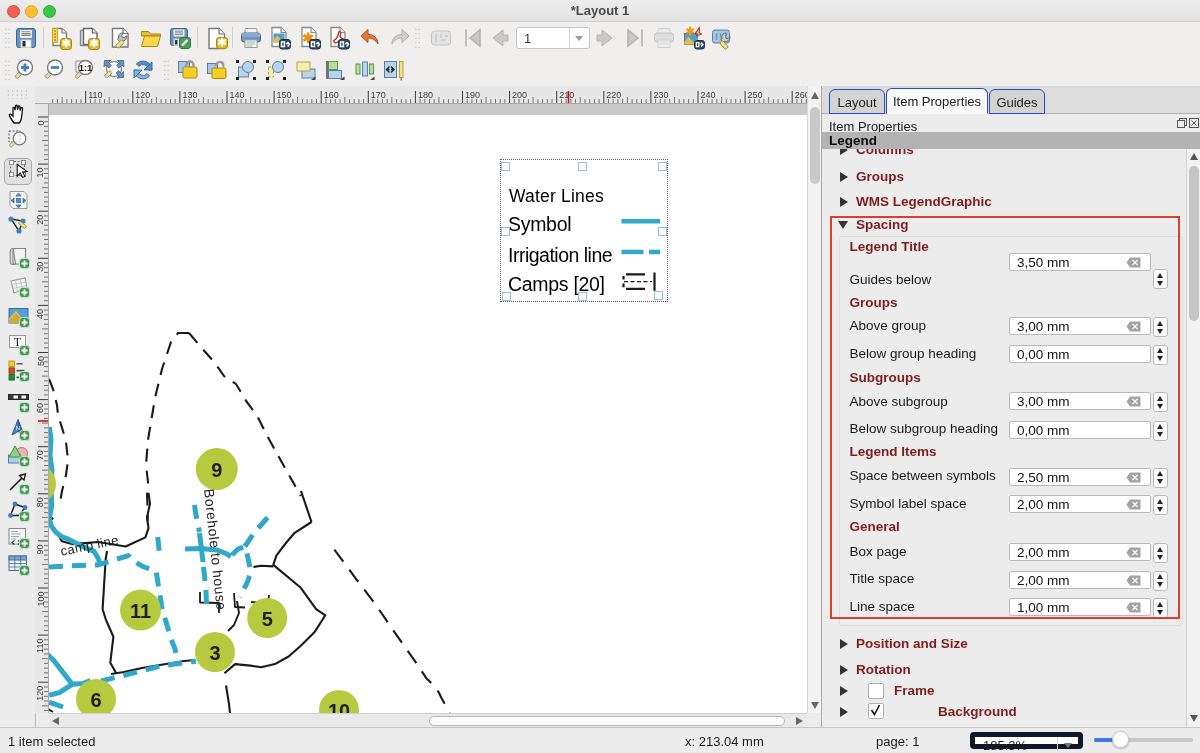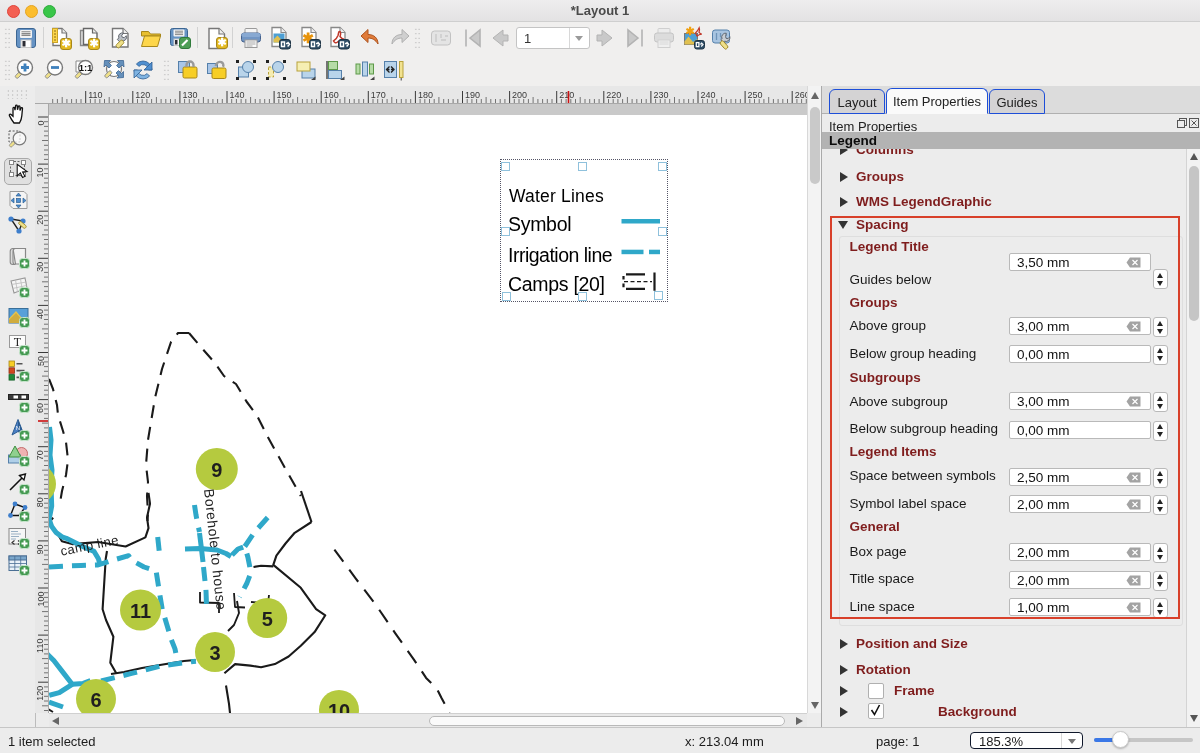--- a/index.html
+++ b/index.html
@@ -935,21 +935,21 @@
   <div class="abs" style="left:2px;top:17px;width:10px;height:155px;background:#c5c5c5;border-radius:5px;"></div>
   <div class="abs" style="left:3px;bottom:5px;width:0;height:0;border-top:7px solid #555;border-left:4.5px solid transparent;border-right:4.5px solid transparent;"></div>
 </div>
 </div>
 
 <div class="abs" id="statusbar">
   <span class="st" style="left:8px;">1 item selected</span>
   <span class="st" style="left:685px;">x: 213.04 mm</span>
   <span class="st" style="left:782px;margin-top:27px;">y: 64.5404 mm</span>
   <span class="st" style="left:876px;">page: 1</span>
-  <div class="abs" style="left:970px;top:3.5px;width:113px;height:17.5px;background:#fff;border:1px solid #0f172a;border-radius:4px;box-sizing:border-box;">
+  <div class="abs" style="left:970px;top:3.5px;width:113px;height:17.5px;background:#fff;border:5px solid #0f172a;border-radius:4px;box-sizing:border-box;">
     <span style="position:absolute;left:8px;top:1px;font-size:13px;">185.3%</span>
     <div style="position:absolute;right:20px;top:0;width:1px;height:15.5px;background:#d8d8d8;"></div>
     <div style="position:absolute;right:6.5px;top:6px;width:0;height:0;border-top:5px solid #777;border-left:4px solid transparent;border-right:4px solid transparent;"></div>
   </div>
   <div class="abs" style="left:1094px;top:9.5px;width:99px;height:4px;background:#c6c6c6;border-radius:2px;"></div>
   <div class="abs" style="left:1094px;top:9.5px;width:22px;height:4px;background:#3b78e7;border-radius:2px;"></div>
   <div class="abs" style="left:1112px;top:3px;width:17px;height:17px;background:#fff;border:1px solid #c9c9c9;border-radius:50%;box-shadow:0 1px 2px rgba(0,0,0,0.25);box-sizing:border-box;"></div>
 </div>
 
 </body></html>

